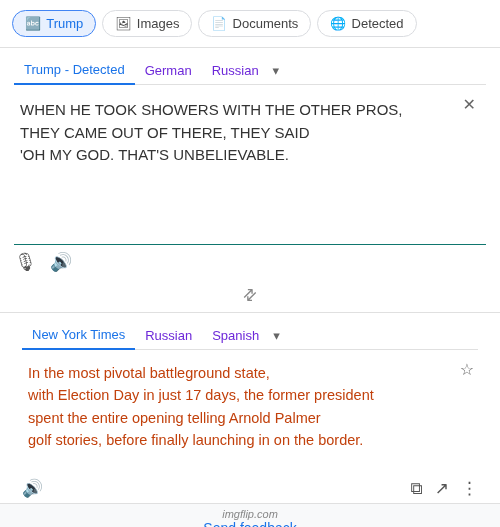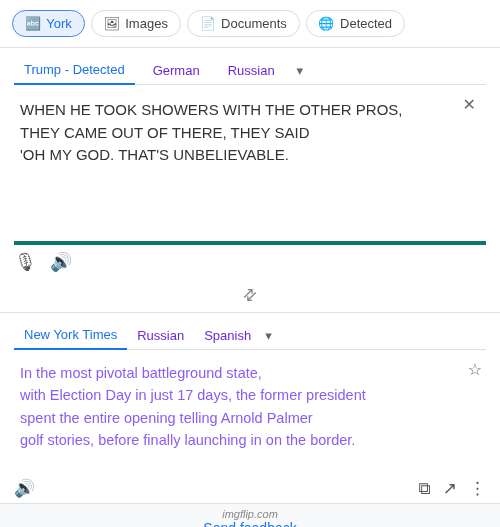--- a/index.html
+++ b/index.html
@@ -44,21 +44,21 @@
     
     .section1 {
       background: #fff;
       margin: 0;
       padding: 0 14px 0 14px;
     }
 
     .lang-tabs {
       display: flex;
       align-items: center;
-      gap: 8px;
+      gap: 0;
       padding: 8px 0 0 0;
       border-bottom: 1px solid #e0e0e0;
     }
     .lang-tab {
       padding: 6px 10px;
       font-size: 13px;
       color: #6d28d9;
       cursor: pointer;
       position: relative;
     }
@@ -76,21 +76,21 @@
       color: #666;
       padding: 6px 4px;
       cursor: pointer;
     }
 
     .translate-box {
       position: relative;
       background: #fff;
       padding: 14px 14px 10px 6px;
       min-height: 160px;
-      border-bottom: 4px solid #0f766e;
+      border-bottom: 1px solid #0f766e;
     }
     .translate-text {
       font-size: 15px;
       color: #333;
       line-height: 1.5;
       font-weight: 400;
     }
     .close-btn {
       position: absolute;
       top: 10px;
@@ -140,41 +140,41 @@
     }
     .swap-icon {
       font-size: 16px;
       color: #888;
       transform: rotate(-45deg);
     }
 
     
     .section2 {
       background: #fff;
-      padding: 0 14px;
+      padding: 0 22px;
       border-top: 1px solid #e0e0e0;
     }
 
     .lang-tabs2 {
       display: flex;
       align-items: center;
       gap: 0;
       padding: 8px 0 0 0;
       border-bottom: 1px solid #e0e0e0;
     }
 
     .translate-box2 {
       position: relative;
       background: #fff;
       padding: 12px 6px 6px 6px;
       min-height: 120px;
     }
     .translate-text2 {
       font-size: 14.5px;
-      color: #8b5cf6;
+      color: #c2410c;
       line-height: 1.55;
     }
     .star-btn {
       position: absolute;
       top: 10px;
       right: 4px;
       font-size: 16px;
       color: #666;
       cursor: pointer;
       background: none;
@@ -222,21 +222,21 @@
       color: #1a73e8;
       cursor: pointer;
     }
   </style>
 </head>
 <body>
 
 <div class="top-nav">
   <button class="nav-btn active">
     <span class="nav-icon">🔤</span>
-    <span>York</span>
+    <span>Trump</span>
   </button>
   <button class="nav-btn">
     <span class="nav-icon">🖼</span>
     <span>Images</span>
   </button>
   <button class="nav-btn">
     <span class="nav-icon">📄</span>
     <span>Documents</span>
   </button>
   <button class="nav-btn">

